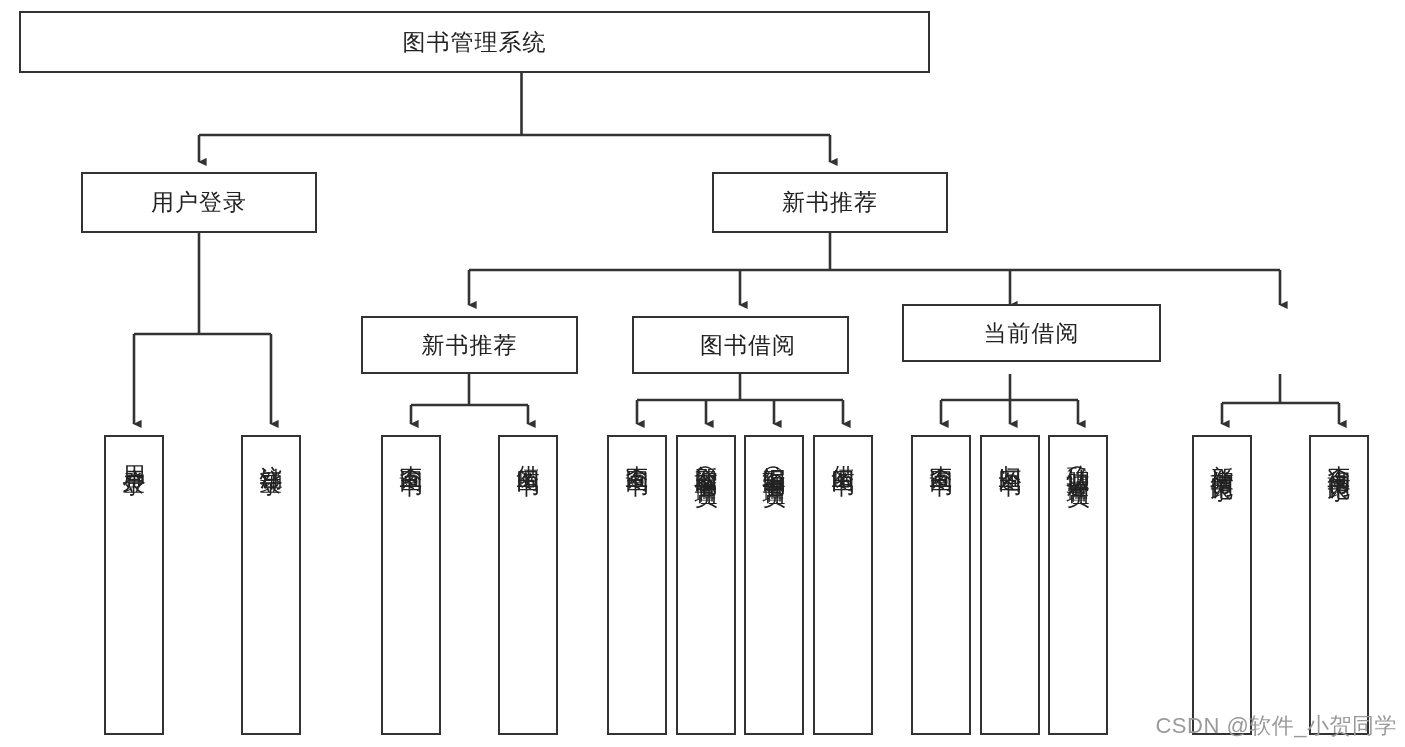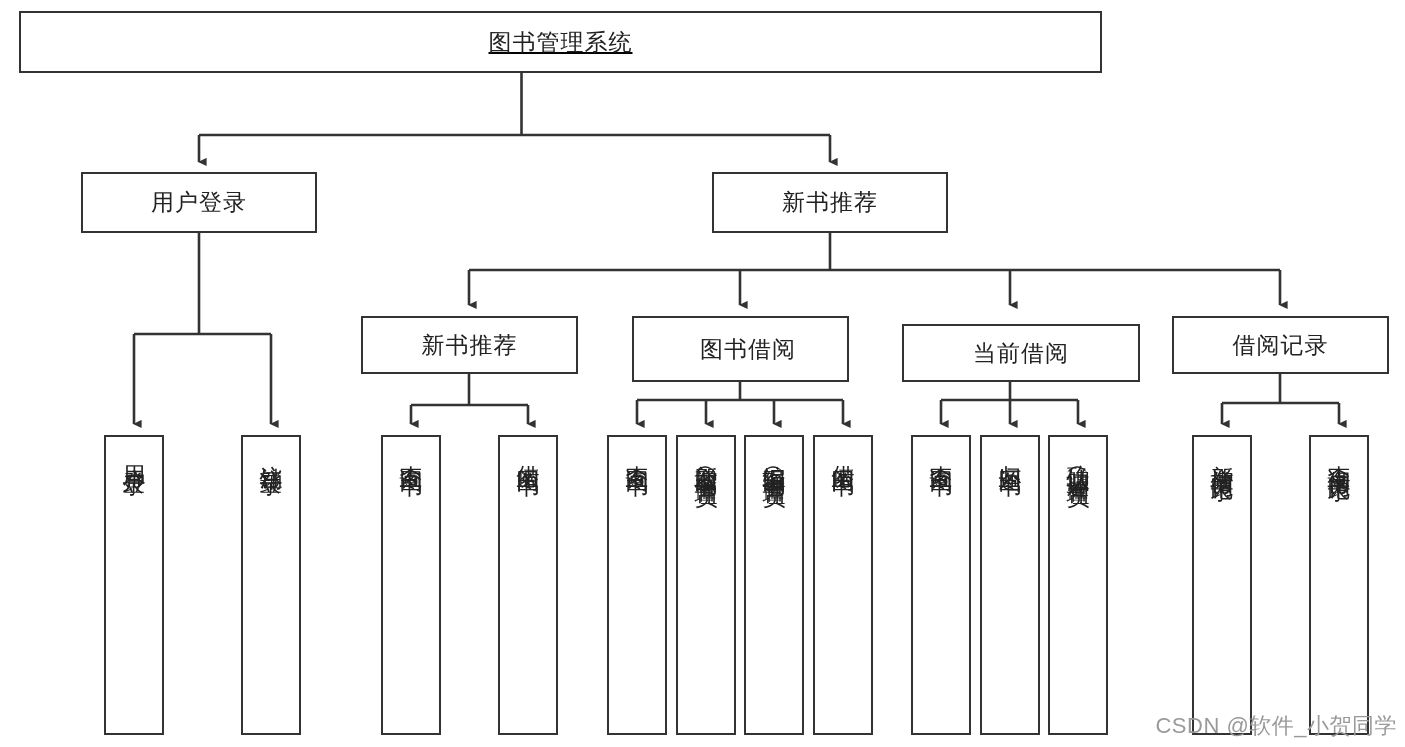--- a/index.html
+++ b/index.html
@@ -119,42 +119,39 @@
       <path d="M1010,400 L1010,424" marker-end="url(#arrowhead)"></path>
       <path d="M1078,400 L1078,424" marker-end="url(#arrowhead)"></path>
 
       <path d="M1280,374 L1280,403"></path>
       <path d="M1222,403 L1339,403"></path>
       <path d="M1222,403 L1222,424" marker-end="url(#arrowhead)"></path>
       <path d="M1339,403 L1339,424" marker-end="url(#arrowhead)"></path>
     </g>
   </svg>
 
-  <div class="node" style="left:19px; top:11px; width:1083px; height:62px;text-decoration:underline;">
+  <div class="node" style="left:19px; top:11px; width:911px; height:62px;">
     <span class="node-label">图书管理系统</span>
   </div>
 
   <div class="node" style="left:81px; top:172px; width:236px; height:61px;">
     <span class="node-label">用户登录</span>
   </div>
   <div class="node" style="left:712px; top:172px; width:236px; height:61px;">
     <span class="node-label">新书推荐</span>
   </div>
 
   <div class="node" style="left:361px; top:316px; width:217px; height:58px;">
     <span class="node-label">新书推荐</span>
   </div>
-  <div class="node" style="left:632px; top:316px; width:217px; height:66px;padding-left:15px;">
+  <div class="node" style="left:632px; top:316px; width:217px; height:58px;padding-left:15px;">
     <span class="node-label">图书借阅</span>
   </div>
-  <div class="node" style="left:902px; top:324px; width:238px; height:58px;justify-content:center;">
+  <div class="node" style="left:902px; top:304px; width:259px; height:58px;justify-content:center;">
     <span class="node-label">当前借阅</span>
-  </div>
-  <div class="node" style="left:1172px; top:316px; width:217px; height:58px;">
-    <span class="node-label">借阅记录</span>
   </div>
 
   <div class="node vertical" style="left:104px; top:435px; width:60px; height:300px;">
     <span class="node-label">用户登录</span>
   </div>
   <div class="node vertical" style="left:241px; top:435px; width:60px; height:300px;">
     <span class="node-label">注销登录</span>
   </div>
 
   <div class="node vertical" style="left:381px; top:435px; width:60px; height:300px;">

